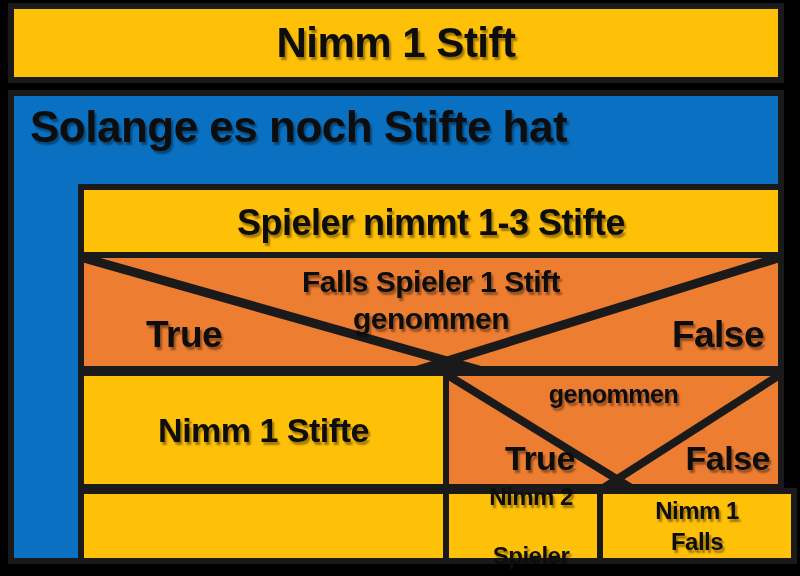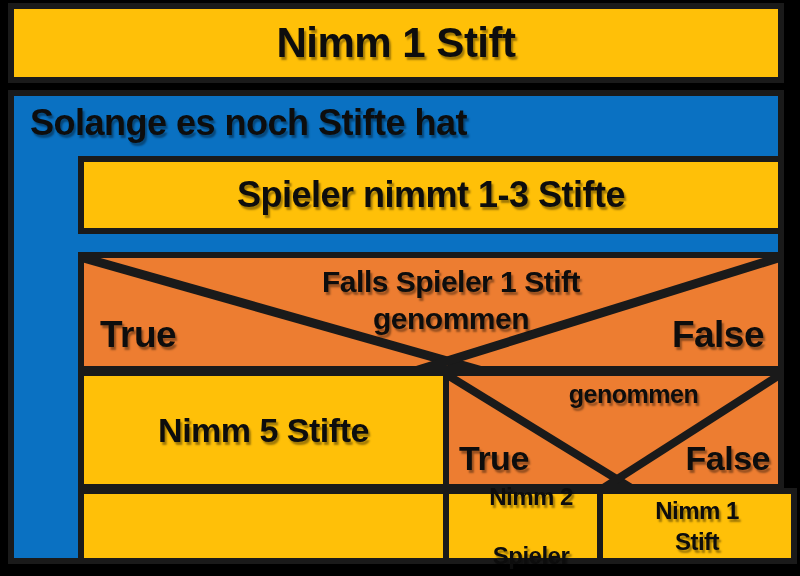--- a/index.html
+++ b/index.html
@@ -11,29 +11,29 @@
   .yellow{background:#ffc008;}
   .blue{background:#0a71c2;}
   .orange{background:#ed7d31;}
   .lbl{font-weight:bold;letter-spacing:-0.5px;text-shadow:2px 3px 2px rgba(0,0,0,0.38);}
   .center{display:flex;align-items:center;justify-content:center;}
 
   .start{left:8px;top:3px;width:776px;height:80px;}
   .start .lbl{font-size:42px;}
 
   .loop{left:8px;top:90px;width:776px;height:474px;}
-  .loop-label{padding:6px 8px 0 16px;font-size:36px;}
+  .loop-label{padding:6px 8px 0 16px;font-size:44px;}
 
-  .row1{left:78px;top:156px;width:706px;height:78px;}
+  .row1{left:78px;top:184px;width:706px;height:78px;}
   .row1 .lbl{font-size:36px;}
 
   .dec{overflow:hidden;}
   .dec svg{position:absolute;left:0;top:0;width:100%;height:100%;display:block;}
-  .dec .cond{position:absolute;left:0;width:100%;text-align:center;line-height:1.22;padding-left:20px;}
-  .dec .tf{position:absolute;}
+  .dec .cond{position:absolute;left:0;width:100%;text-align:center;line-height:1.22;}
+  .dec .tf{position:absolute;margin-left:46px;}
 
   .dec1{left:78px;top:252px;width:706px;height:120px;}
   .dec1 .cond{top:6px;font-size:30px;}
   .dec1 .true{left:16px;bottom:10px;font-size:37px;}
   .dec1 .false{right:14px;bottom:10px;font-size:37px;}
 
   .row3l{left:78px;top:370px;width:371px;height:120px;}
   .row3l .lbl{font-size:34px;}
 
   .dec2{left:443px;top:370px;width:341px;height:120px;}
@@ -71,21 +71,21 @@
     </svg>
     <div class="lbl cond">
       <span style="display:block">Falls Spieler 1 Stift</span>
       <span style="display:block">genommen</span>
     </div>
     <span class="lbl tf true">True</span>
     <span class="lbl tf false">False</span>
   </div>
 
   <div class="box yellow row3l center">
-    <span class="lbl">Nimm 5 Stifte</span>
+    <span class="lbl">Nimm 1 Stifte</span>
   </div>
 
   <div class="box orange dec dec2">
     <svg viewBox="0 0 329 108" preserveAspectRatio="none">
       <line x1="0" y1="0" x2="192" y2="118" stroke="#1a1a1a" stroke-width="8"></line>
       <line x1="329" y1="0" x2="145" y2="118" stroke="#1a1a1a" stroke-width="8"></line>
     </svg>
     <div class="lbl cond">
       <span style="display:block">genommen</span>
     </div>
@@ -97,16 +97,16 @@
     <span class="lbl"></span>
   </div>
 
   <div class="box yellow row4m center two-line">
     <span class="lbl">Nimm 2</span>
     <span class="lbl">Spieler</span>
   </div>
 
   <div class="box yellow row4r center two-line">
     <span class="lbl">Nimm 1</span>
-    <span class="lbl">Stift</span>
+    <span class="lbl">Falls</span>
   </div>
 
 </div>
 
 </body></html>

